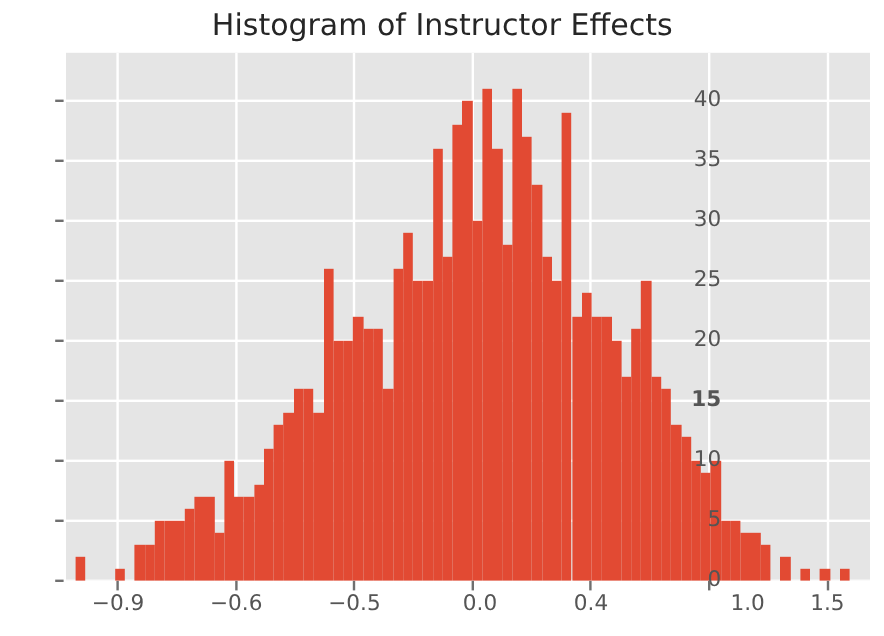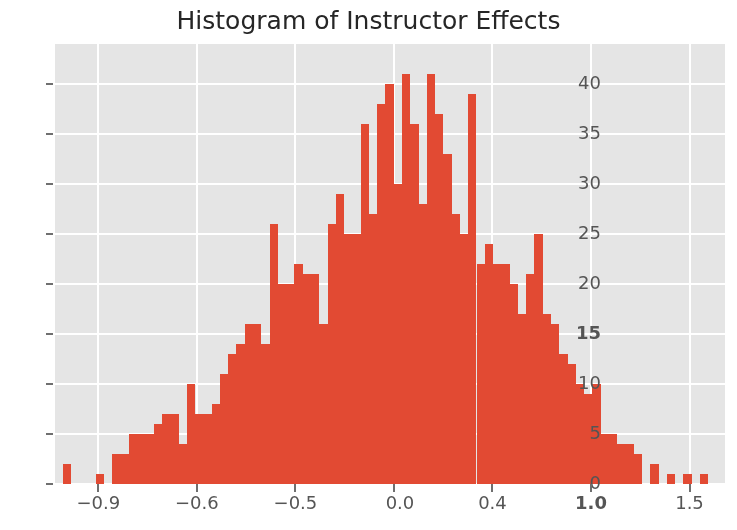--- a/index.html
+++ b/index.html
@@ -228,19 +228,19 @@
       <div class="xtick-label" style="left: 63.3529px;">−0.9</div>
       <div class="xtick-mark" style="left: 97.3529px;"></div>
       <div class="xtick-label" style="left: 161.882px;">−0.6</div>
       <div class="xtick-mark" style="left: 195.882px;"></div>
       <div class="xtick-label" style="left: 260.412px;">−0.5</div>
       <div class="xtick-mark" style="left: 294.412px;"></div>
       <div class="xtick-label" style="left: 365px;">0.0</div>
       <div class="xtick-mark" style="left: 392.941px;"></div>
       <div class="xtick-label" style="left: 457.471px;">0.4</div>
       <div class="xtick-mark" style="left: 491.471px;"></div>
-      <div class="xtick-label" style="left: 556px; font-weight: bold;">1.0</div>
+      <div class="xtick-label" style="left: 588px;">1.0</div>
       <div class="xtick-mark" style="left: 590px;"></div>
       <div class="xtick-label" style="left: 654.529px;">1.5</div>
       <div class="xtick-mark" style="left: 688.529px;"></div>
     </div>
 
 </div>
 
 </body></html>

